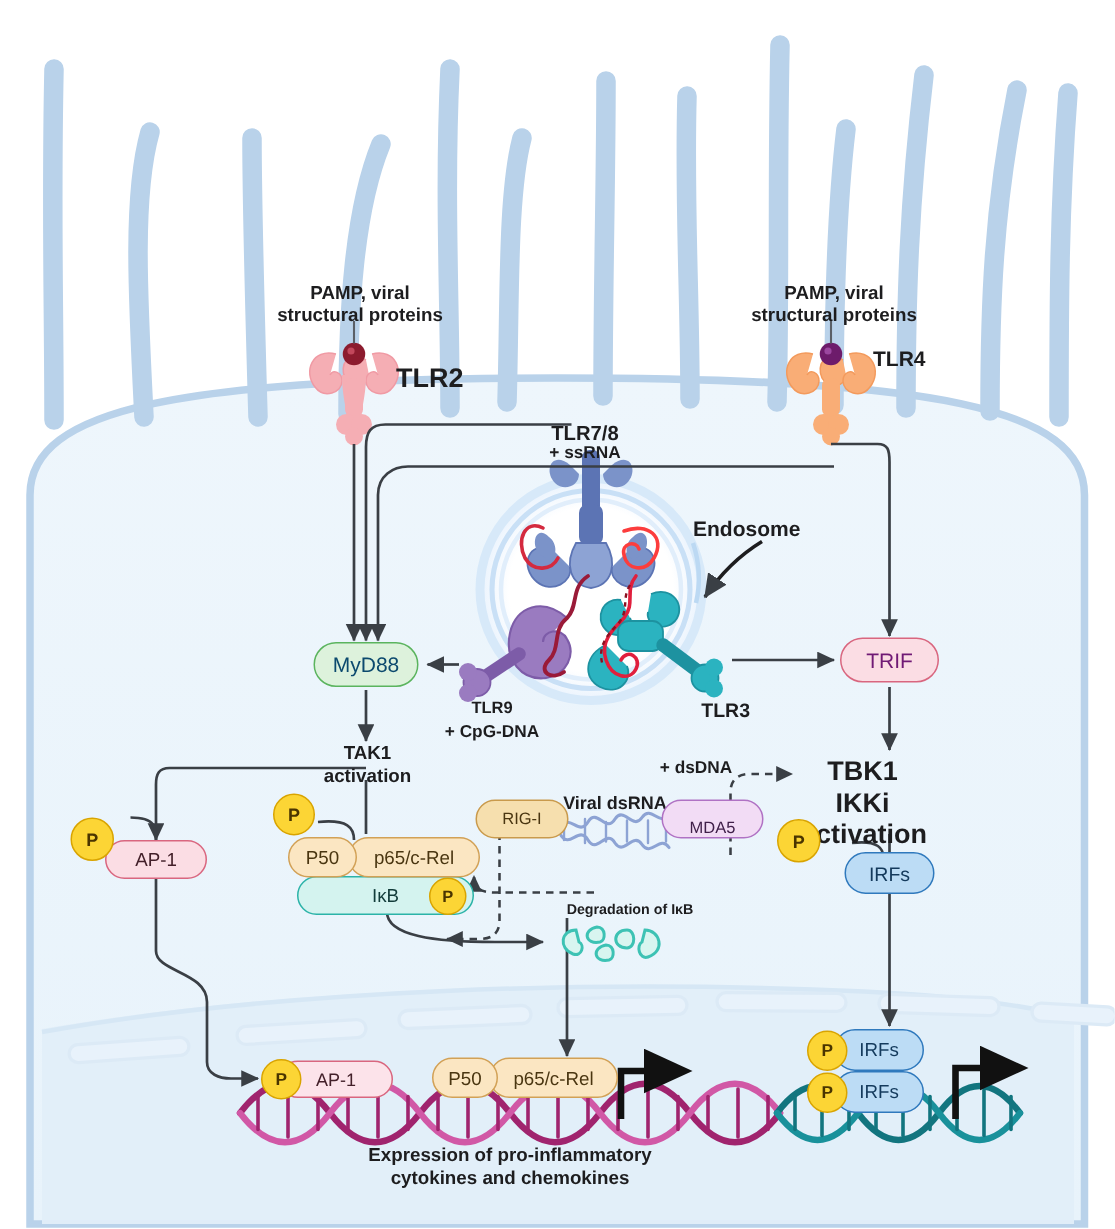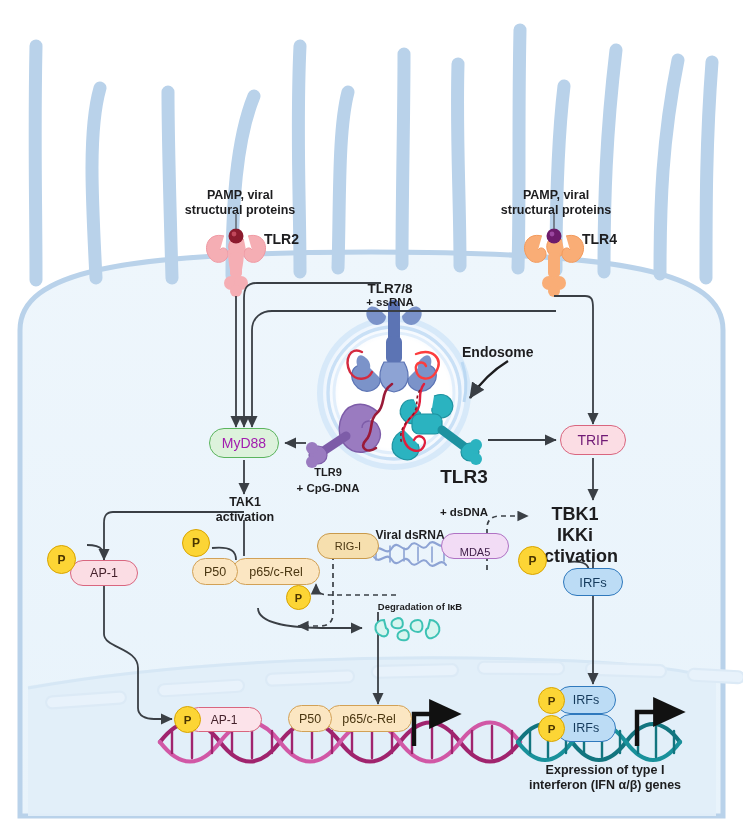--- a/index.html
+++ b/index.html
@@ -302,70 +302,73 @@
     <path d="M637,746 L637,712 L676,712" marker-end="url(#arrBlk)"></path>
   </g>
 
   <g fill="none" stroke="#1d1d1f" stroke-width="2.4">
     <path d="M508,361 C490,372 478,386 470,398" marker-end="url(#arr)"></path>
   </g>
 </svg>
 
 <div class="lbl bold" style="left:178px;top:188px;width:124px;font-size:12.5px;">PAMP, viral
 structural proteins</div>
-<div class="lbl bold" style="left:264px;top:231px;font-size:14px;">TLR2</div>
+<div class="lbl bold" style="left:264px;top:242px;font-size:18px;">TLR2</div>
 
 <div class="lbl bold" style="left:494px;top:188px;width:124px;font-size:12.5px;">PAMP, viral
 structural proteins</div>
 <div class="lbl bold" style="left:582px;top:231px;font-size:14px;">TLR4</div>
 
 <div class="lbl bold" style="left:354px;top:281px;width:72px;font-size:13.5px;">TLR7/8</div>
 <div class="lbl bold" style="left:354px;top:296px;width:72px;font-size:11.5px;">+ ssRNA</div>
 
 <div class="lbl bold" style="left:292px;top:466px;width:72px;font-size:11px;">TLR9</div>
 <div class="lbl bold" style="left:286px;top:482px;width:84px;font-size:11.5px;">+ CpG-DNA</div>
 
-<div class="lbl bold" style="left:428px;top:466px;width:72px;font-size:19px;">TLR3</div>
+<div class="lbl bold" style="left:428px;top:466px;width:72px;font-size:13px;text-align:right;">TLR3</div>
 <div class="lbl bold" style="left:424px;top:482px;width:80px;font-size:11.5px;margin-top:24px;">+ dsDNA</div>
 
 <div class="lbl bold" style="left:462px;top:344px;font-size:14px;">Endosome</div>
 
 <div class="lbl bold" style="left:206px;top:495px;width:78px;font-size:12.5px;">TAK1
 activation</div>
 
 <div class="lbl bold" style="left:534px;top:504px;width:82px;font-size:18px;">TBK1
 IKKi
 activation</div>
 
 <div class="lbl bold" style="left:360px;top:528px;width:100px;font-size:12px;">Viral dsRNA</div>
 
 <div class="lbl bold" style="left:360px;top:601px;width:120px;font-size:9.5px;">Degradation of IκB</div>
 
-
-<div class="lbl bold" style="left:510px;top:763px;width:190px;font-size:12.5px;">Expression of type I
-interferon (IFN α/β) genes</div>
-
-<div class="node pill" style="left:209px;top:428px;width:70px;height:30px;background:#ddf2dc;border-color:#5bb45e;color:#a21caf;font-size:14px;">
+<div class="lbl bold" style="left:200px;top:763px;width:280px;font-size:12.5px;">Expression of pro-inflammatory
+cytokines and chemokines</div>
+
+
+<div class="node pill" style="left:209px;top:428px;width:70px;height:30px;background:#ddf2dc;border-color:#5bb45e;color:#0c4a6e;font-size:14px;">
   <span>MyD88</span>
 </div>
 
 <div class="node pill" style="left:560px;top:425px;width:66px;height:30px;background:#fbdde4;border-color:#d9667f;color:#701a75;font-size:14px;">
   <span>TRIF</span>
 </div>
 
 <div class="node pill" style="left:70px;top:560px;width:68px;height:26px;background:#fbdde4;border-color:#d9667f;color:#43202a;font-size:12.5px;">
   <span>AP-1</span>
 </div>
 
 <div class="node pill" style="left:192px;top:558px;width:46px;height:27px;background:#fbe6c2;border-color:#d2a156;color:#4a3611;font-size:12.5px;z-index:3;">
   <span>P50</span>
 </div>
 <div class="node pill" style="left:232px;top:558px;width:88px;height:27px;background:#fbe6c2;border-color:#d2a156;color:#4a3611;font-size:12.5px;z-index:2;">
   <span>p65/c-Rel</span>
 </div>
+<div class="node pill" style="left:198px;top:584px;width:118px;height:26px;background:#d4f3ef;border-color:#2bb3a8;color:#123c3a;font-size:12.5px;">
+  <span>IκB</span>
+</div>
 
 <div class="node pill" style="left:317px;top:533px;width:62px;height:26px;background:#f6dfae;border-color:#c99a4c;color:#4a3611;font-size:11px;">
   <span>RIG-I</span>
 </div>
 <div class="node pill" style="left:441px;top:533px;width:68px;height:26px;background:#f2dcf5;border-color:#b072c4;color:#40204a;font-size:11px;align-items:flex-end;">
   <span>MDA5</span>
 </div>
 
 <div class="node pill" style="left:563px;top:568px;width:60px;height:28px;background:#bcdcf5;border-color:#2f79bd;color:#143a5c;font-size:13px;">
   <span>IRFs</span>

